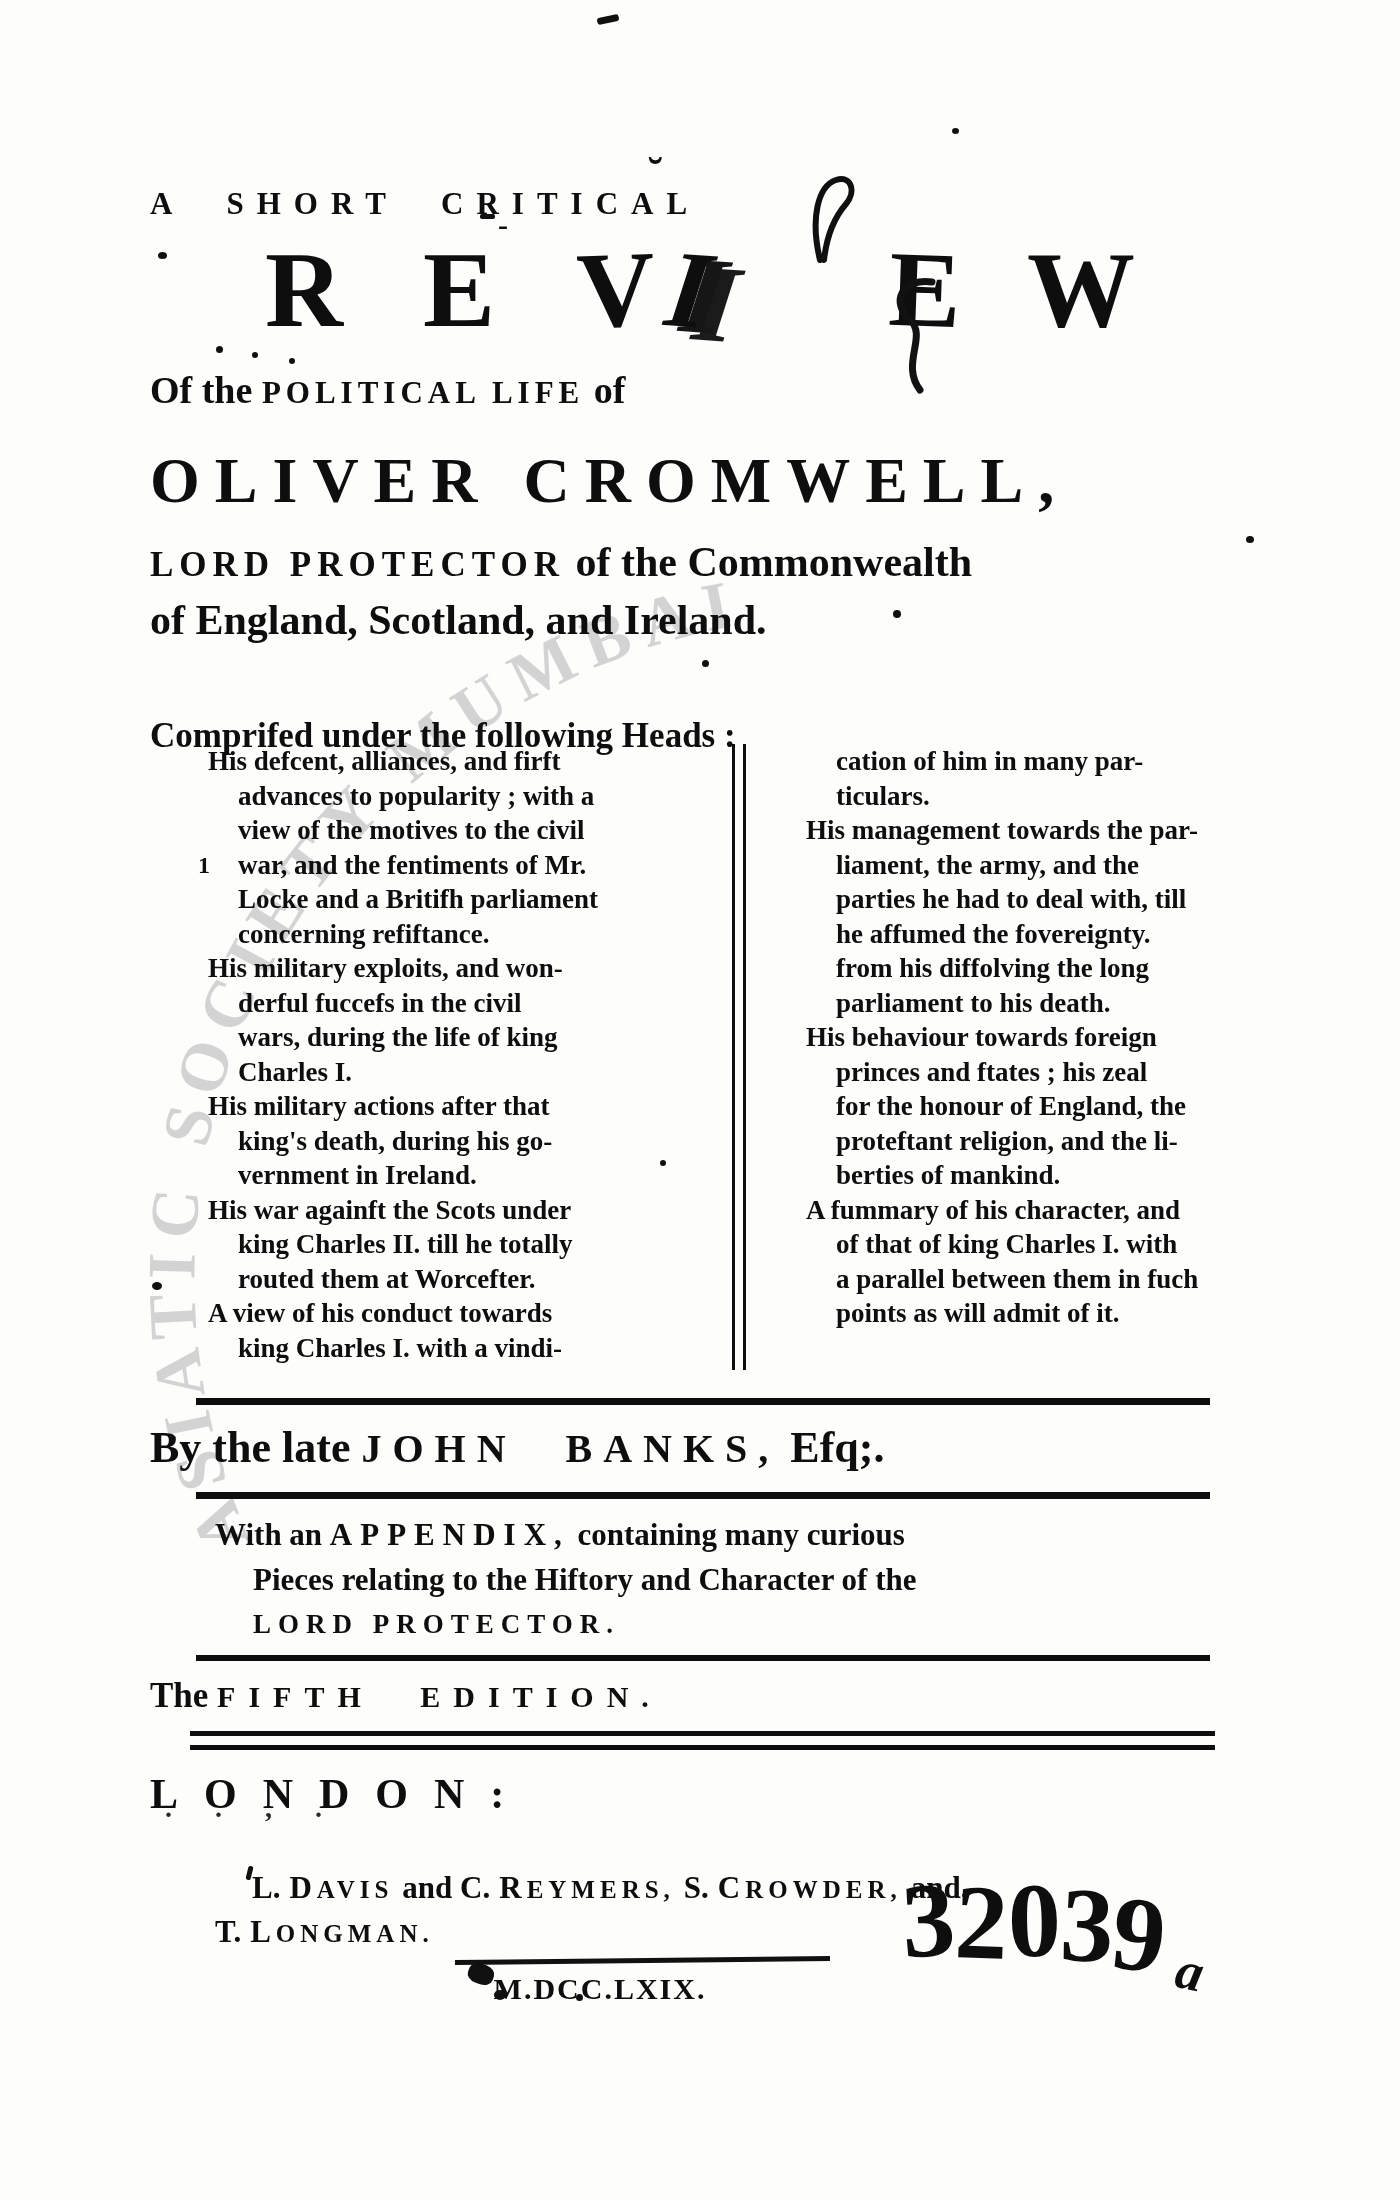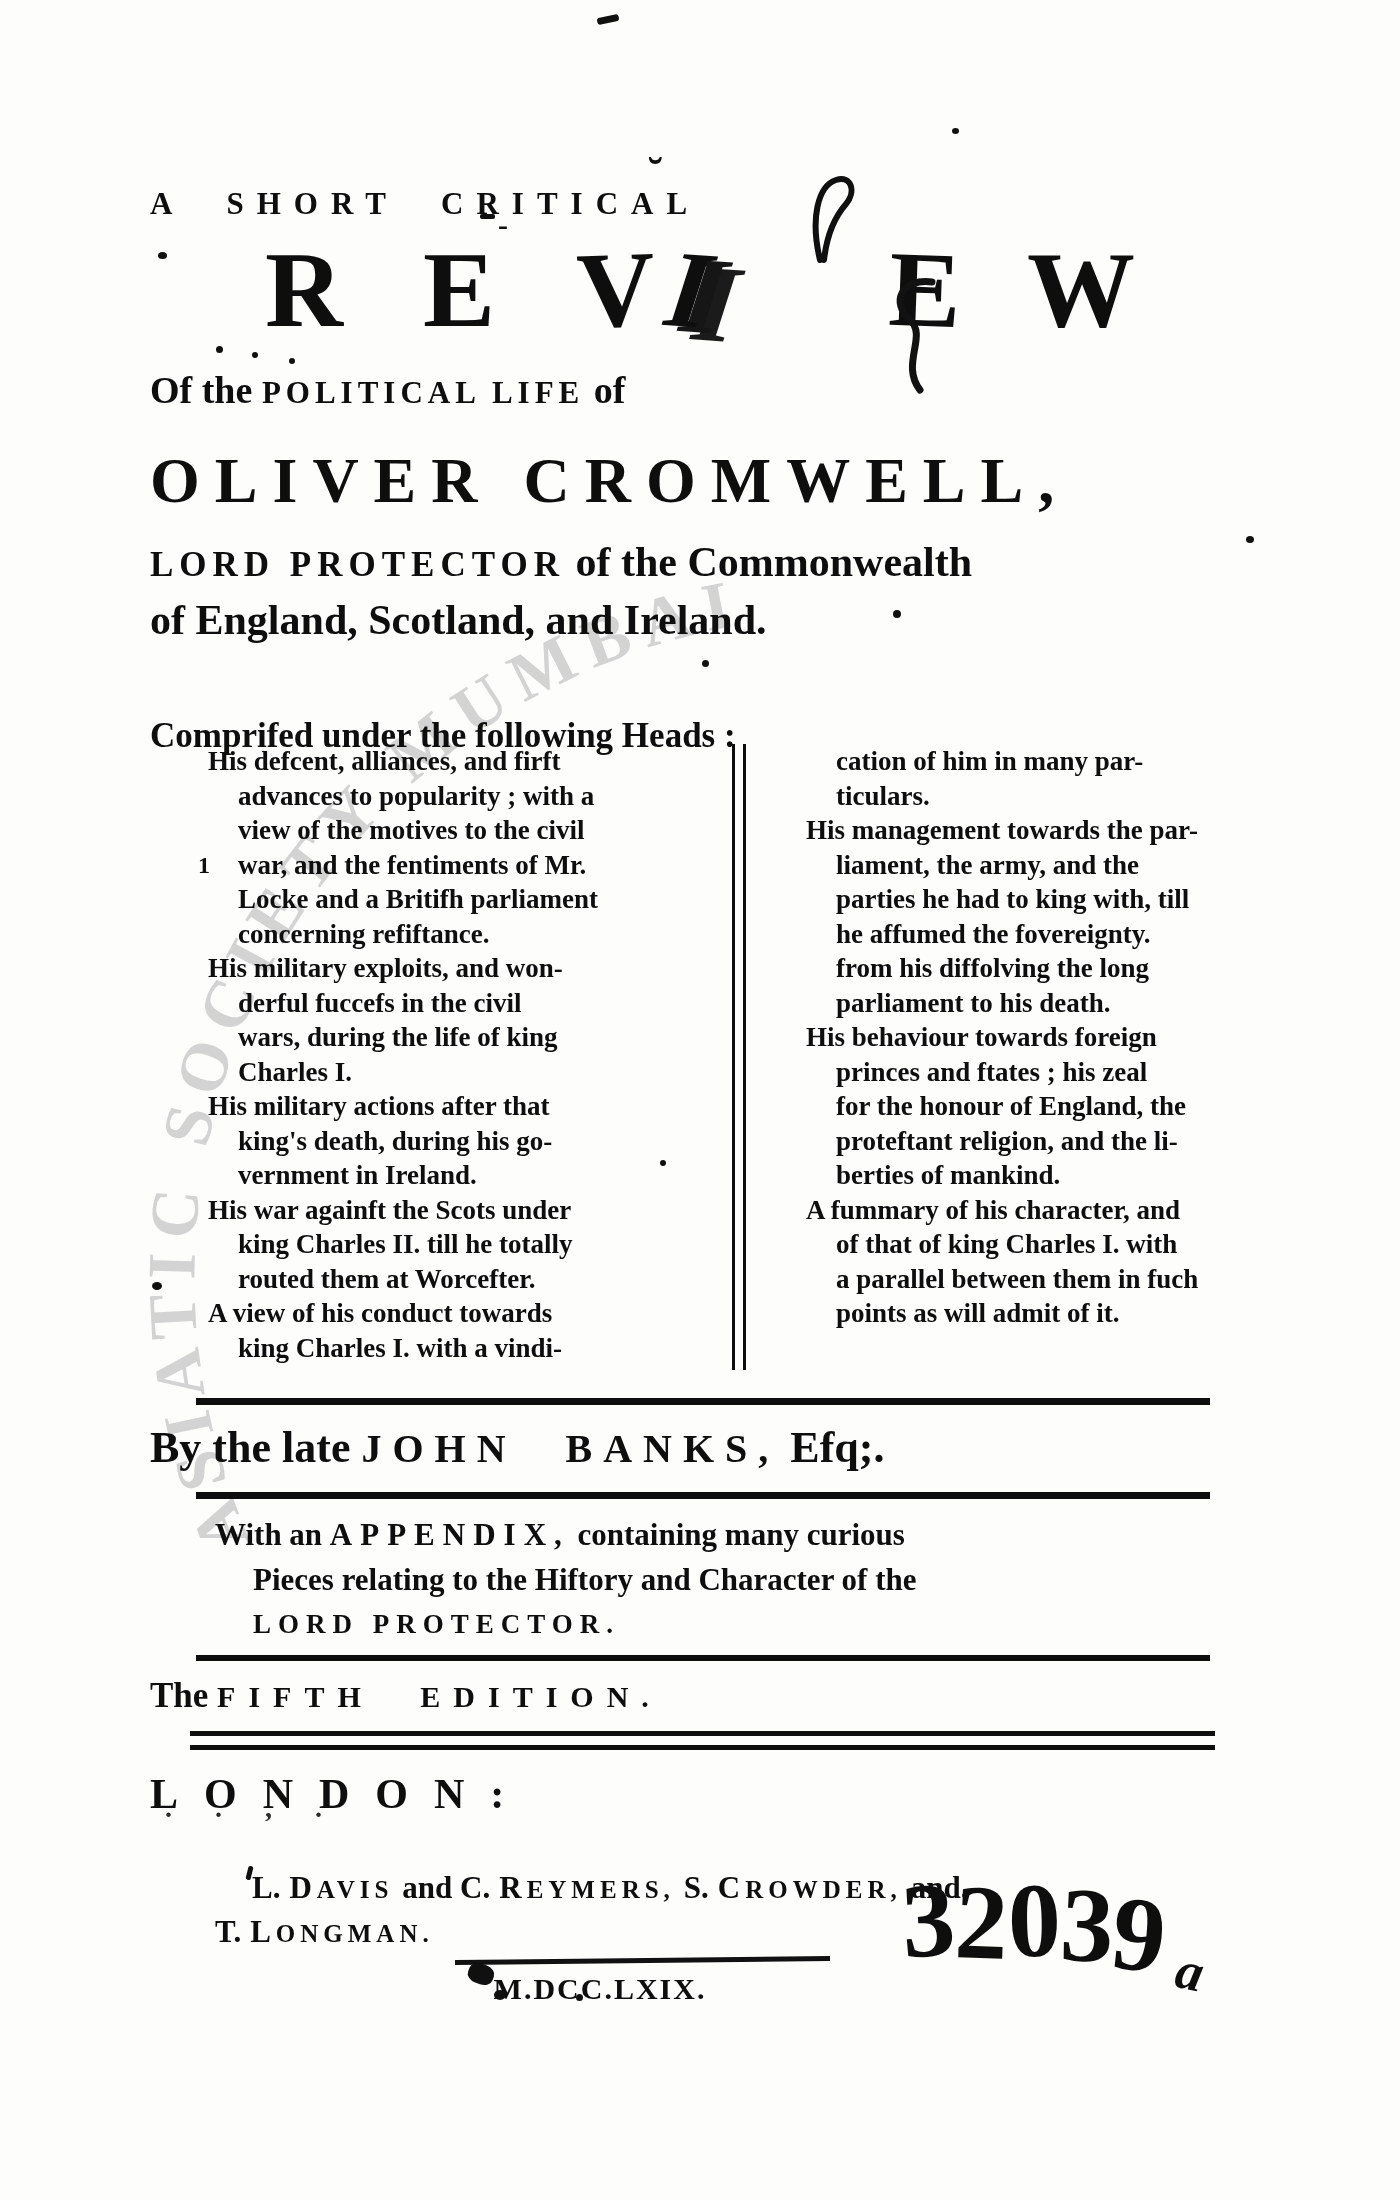--- a/index.html
+++ b/index.html
@@ -151,21 +151,21 @@
       <div class="cont">routed them at Worcefter.</div>
       <div>A view of his conduct towards</div>
       <div class="cont">king Charles I. with a vindi-</div>
     </div>
     <div class="divider"></div>
     <div class="col right">
       <div class="cont">cation of him in many par-</div>
       <div class="cont">ticulars.</div>
       <div>His management towards the par-</div>
       <div class="cont">liament, the army, and the</div>
-      <div class="cont">parties he had to king with, till</div>
+      <div class="cont">parties he had to deal with, till</div>
       <div class="cont">he affumed the fovereignty.</div>
       <div class="cont">from his diffolving the long</div>
       <div class="cont">parliament to his death.</div>
       <div>His behaviour towards foreign</div>
       <div class="cont">princes and ftates ; his zeal</div>
       <div class="cont">for the honour of England, the</div>
       <div class="cont">proteftant religion, and the li-</div>
       <div class="cont">berties of mankind.</div>
       <div>A fummary of his character, and</div>
       <div class="cont">of that of king Charles I. with</div>

